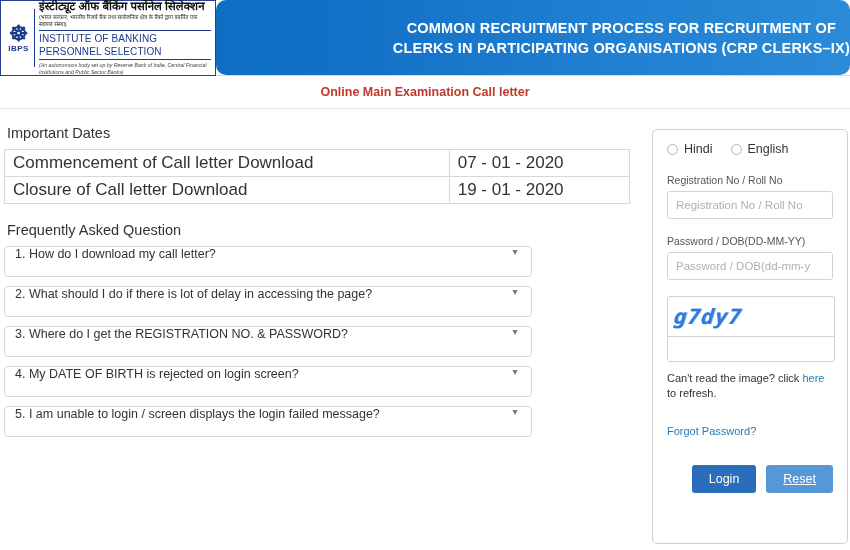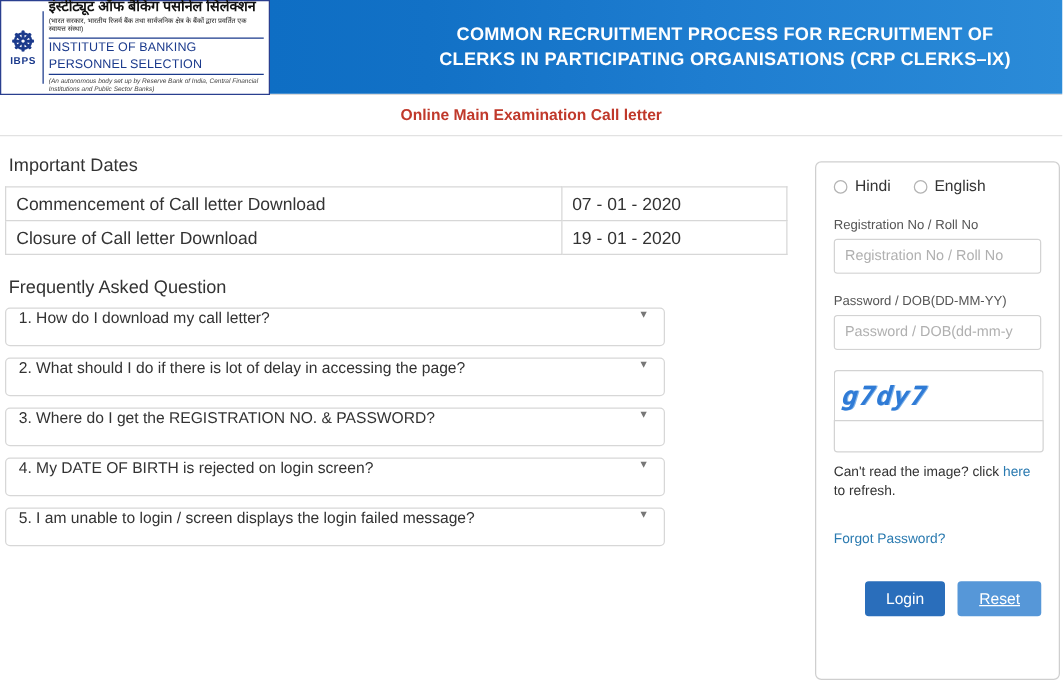--- a/index.html
+++ b/index.html
@@ -65,22 +65,23 @@
   }
   .logo-sub {
     font-size: 5.2px; color: #444; line-height: 7px; margin-top: 2px;
     font-style: italic;
   }
   .header-banner {
     flex: 1;
     background: linear-gradient(90deg, #0e6ec4 0%, #1271c6 20%, #1e7dd0 55%, #2b8bd8 100%);
     display: flex;
     align-items: center;
-    justify-content: center;
+    justify-content: flex-end;
     padding-left: 94px;
+    border-radius: 10px;
   }
   .header-banner h1 {
     margin: 0;
     color: #ffffff;
     font-size: 14.5px;
     font-weight: bold;
     line-height: 20px;
     text-align: center;
     letter-spacing: .2px;
   }
@@ -119,21 +120,21 @@
   .dates-table {
     width: 626px;
     border-collapse: collapse;
     border: 1px solid #d0d0d0;
     table-layout: fixed;
   }
   .dates-table td {
     border: 1px solid #d7d7d7;
     height: 27px;
     padding: 0 8px;
-    font-size: 14px;
+    font-size: 17px;
     color: #333;
   }
   .dates-table td.label { width: 444px; }
   .dates-table td.value { width: 180px; }
 
   
   .faq-list { margin-top: 2px; }
   .faq-item {
     width: 528px;
     height: 31px;

